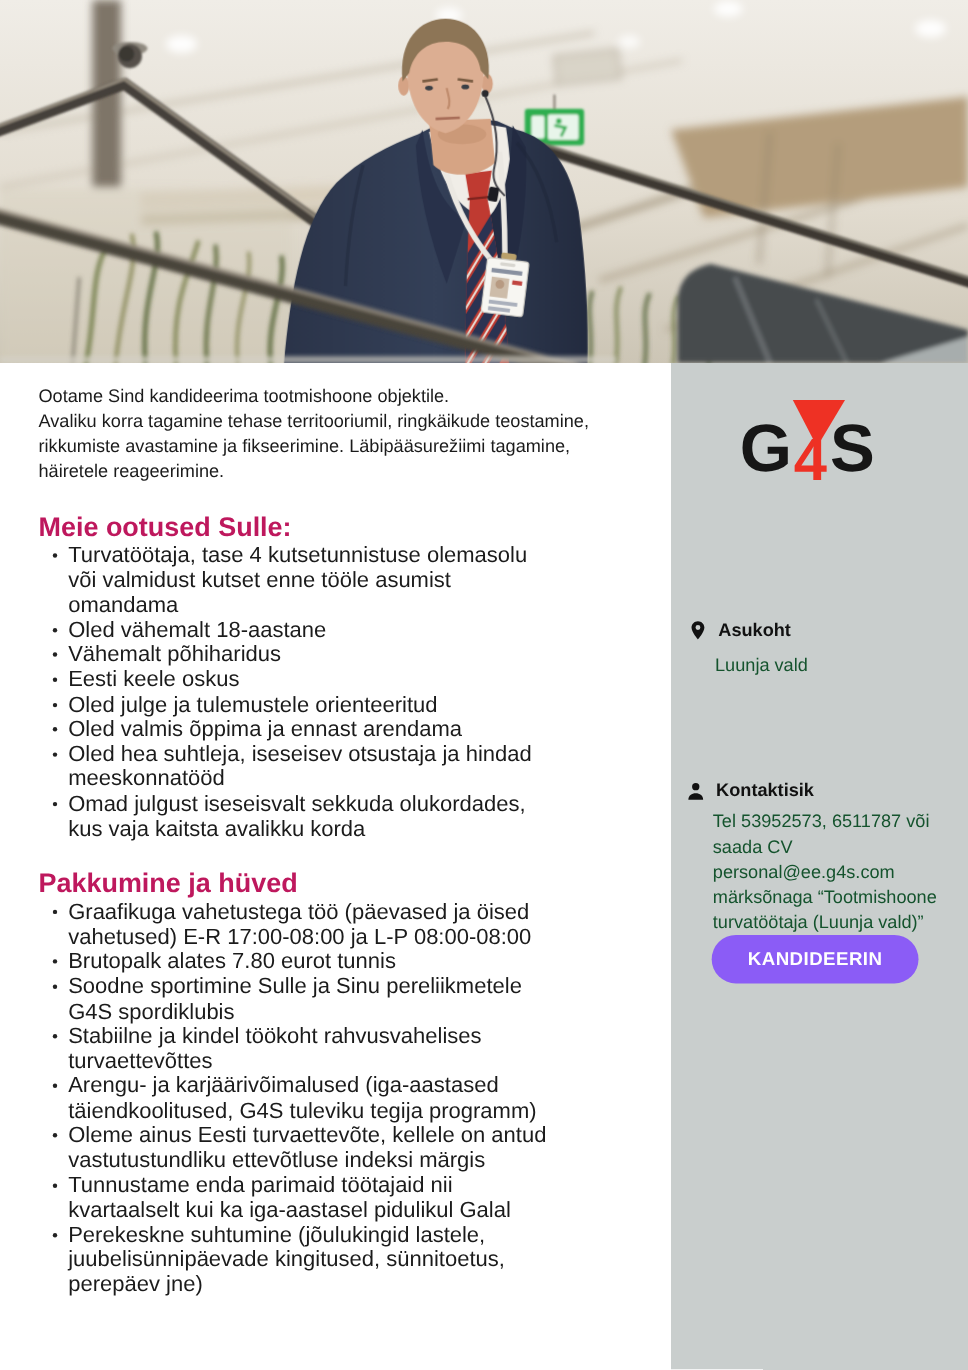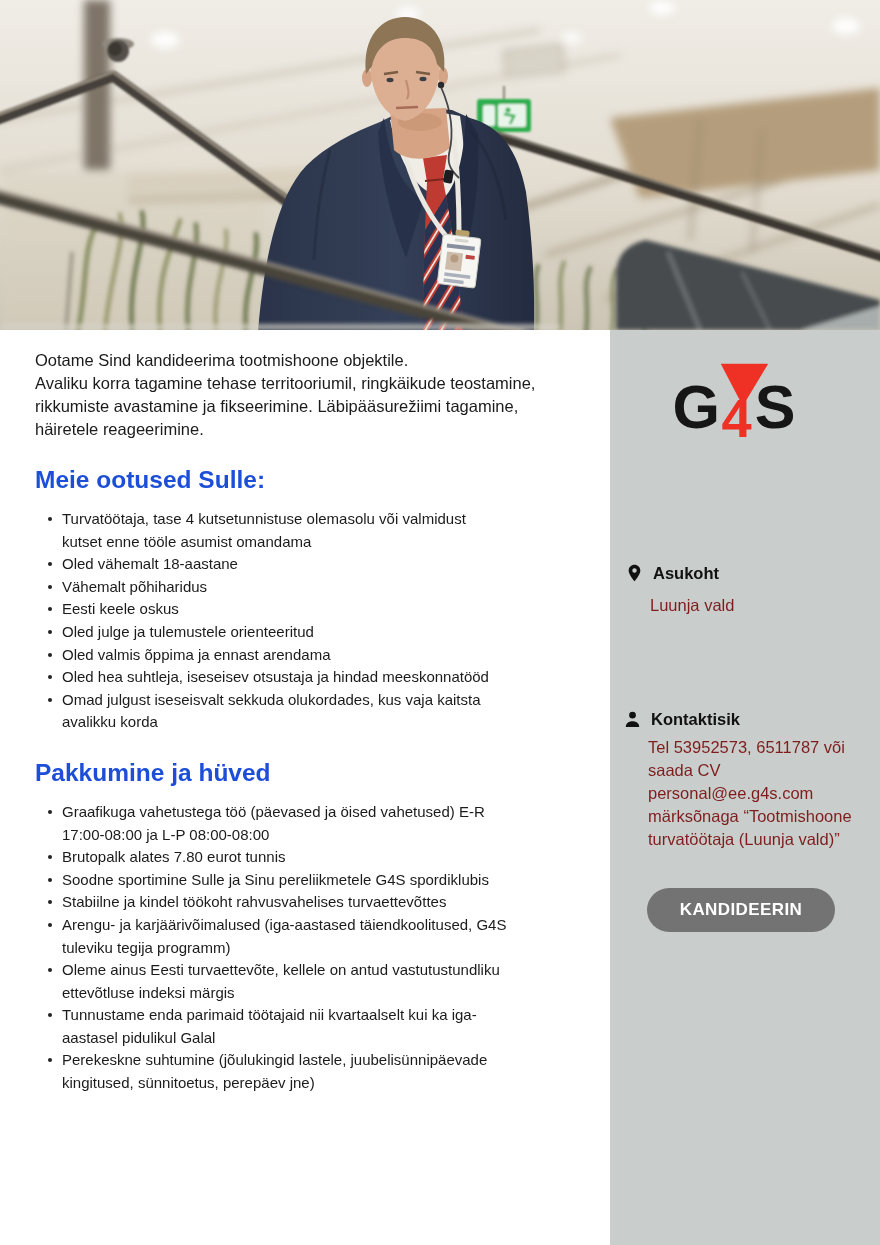--- a/index.html
+++ b/index.html
@@ -15,47 +15,47 @@
   .content { display:flex; width:880px; min-height:915px; }
   .main { width:610px; padding:6px 25px 0 35px; }
 
   h1.job-title {
     margin:4px 0 0; font-size:22px; font-weight:bold; letter-spacing:.2px;
     white-space:nowrap; color:#111;
   }
   .intro { margin-top:13px; font-size:16.5px; line-height:23px; }
   .intro div { margin:0; }
 
-  h2.section-heading { margin:25px 0 0; font-size:24.5px; font-weight:bold; color:#1d4ed8; }
-
-  ul.bullets { margin:14px 0 0; padding:0 0 0 12px; list-style:none;
-    width:472px; font-size:15px; line-height:22.6px; }
+  h2.section-heading { margin:25px 0 0; font-size:24.5px; font-weight:bold; color:#be185d; }
+
+  ul.bullets { margin:0 0 0; padding:0 0 0 12px; list-style:none;
+    width:472px; font-size:20px; line-height:22.6px; }
   ul.bullets li { position:relative; padding-left:15px; }
   ul.bullets li::before {
     content:""; position:absolute; left:1px; top:9px;
     width:4px; height:4px; border-radius:50%; background:#222;
   }
 
   .sidebar { width:270px; background:#c9cecd; position:relative; }
   .logo { position:absolute; top:32px; left:62px; }
   .logo text { font-family:"Liberation Sans", sans-serif; font-weight:bold; font-size:72px; fill:#161616; }
   .logo .red4 { font-family:"Liberation Sans", sans-serif; font-weight:bold; font-size:64px; fill:#ee3124; }
 
   .side-row { position:absolute; display:flex; align-items:center; gap:9px; }
   .side-row.loc { top:232px; left:15px; }
   .side-row.contact { top:380px; left:13px;align-items:flex-end; }
   .side-label { font-size:16.5px; font-weight:bold; color:#111; }
   .side-icon { flex:0 0 auto; }
-  .side-value { position:absolute; font-size:16.5px; line-height:23px; color:#7f1d1d; }
+  .side-value { position:absolute; font-size:16.5px; line-height:23px; color:#14532d; }
   .loc-value { top:264px; left:40px; width:200px; }
   .contact-value { top:406px; left:38px; width:211px; }
 
   .apply-btn {
-    position:absolute; top:558px; left:37px; width:188px; height:44px;
-    background:#737373; color:#ffffff; border:none; border-radius:22px;
+    position:absolute; top:520px; left:37px; width:188px; height:44px;
+    background:#8b5cf6; color:#ffffff; border:none; border-radius:22px;
     font-family:"Liberation Sans", sans-serif; font-size:17px; font-weight:bold;
     letter-spacing:.4px; cursor:pointer;
   }
 </style>
 </head>
 <body>
 
 <div class="hero">
 <svg width="880" height="330" viewBox="0 0 880 330" role="img">
   <defs>

